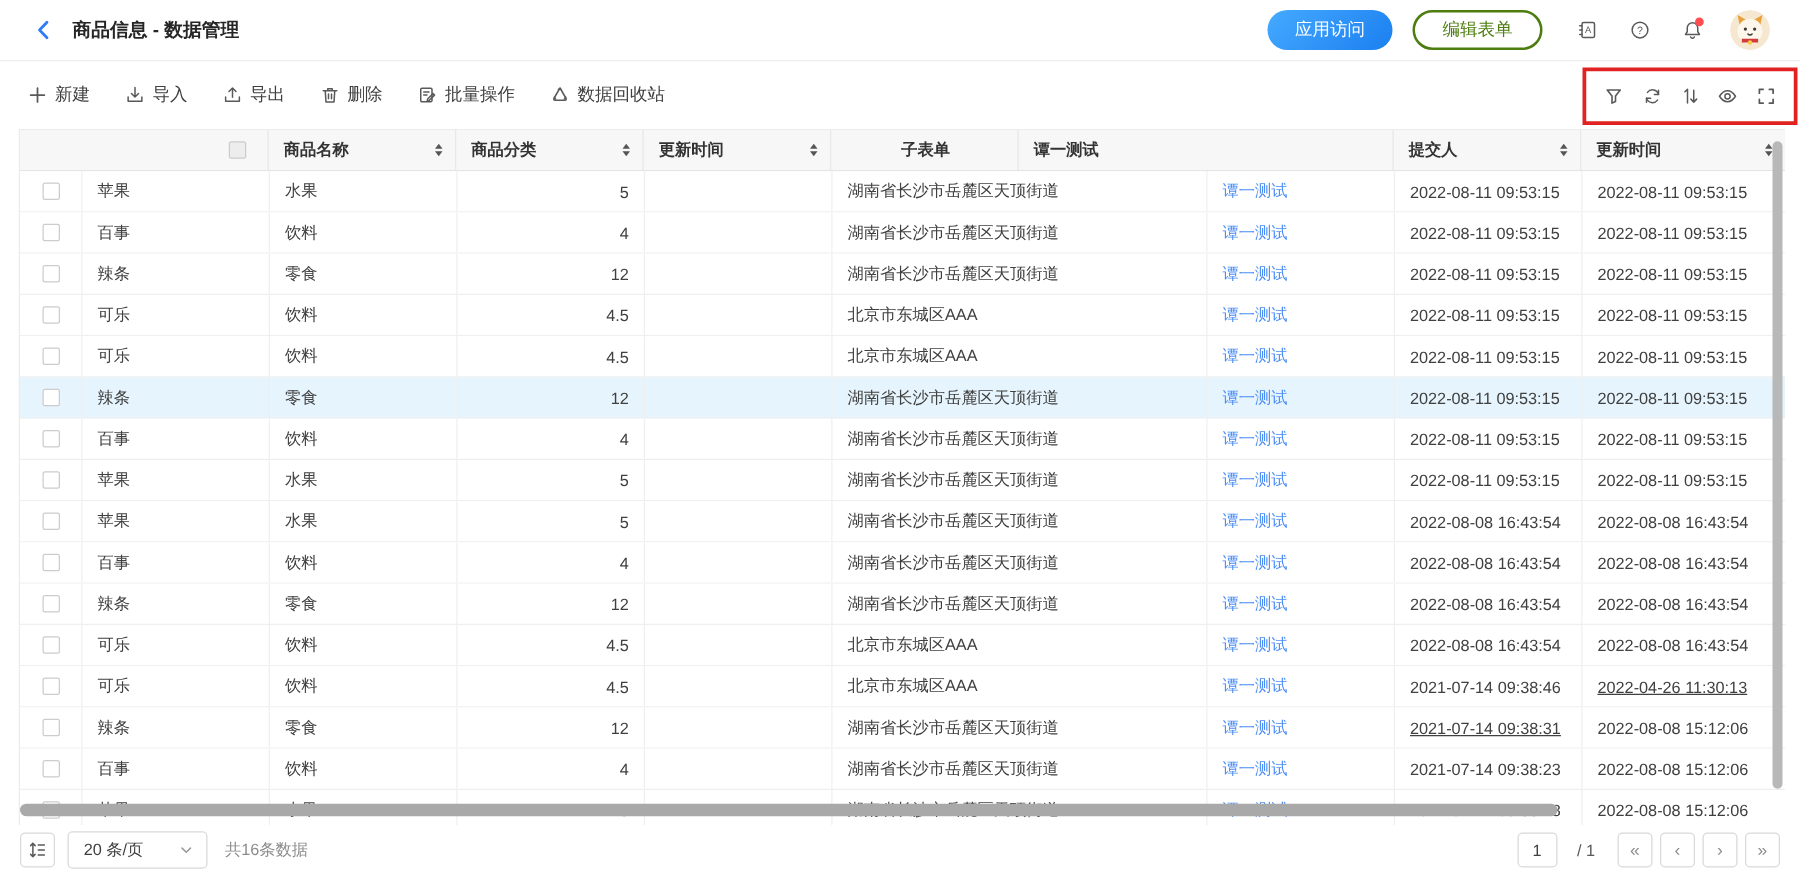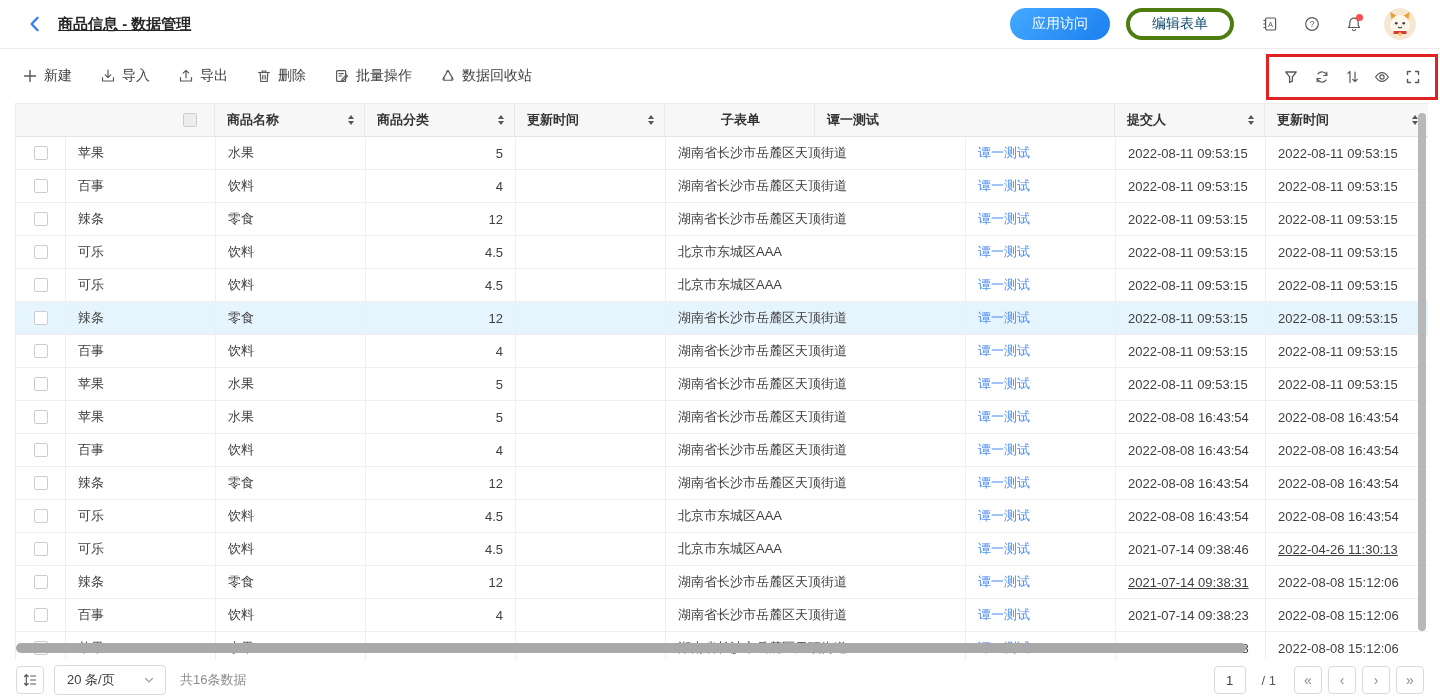--- a/index.html
+++ b/index.html
@@ -7,25 +7,25 @@
   body {
     width:1440px; height:700px; overflow:hidden; background:#fff;
     font-family:"Liberation Sans","DejaVu Sans",sans-serif; color:#404040;
   }
   .icon { display:inline-flex; align-items:center; justify-content:center; }
   .icon svg { display:block; }
 
   
   .topbar { height:49px; border-bottom:1px solid #ededed; display:flex; align-items:center; padding:0 24px 0 26px; }
   .back-btn { background:none; border:none; padding:0; margin-right:14px; color:#2f7cf6; cursor:pointer; display:flex; }
-  .page-title { font-size:15px; font-weight:600; color:#262626;text-decoration:underline; }
+  .page-title { font-size:15px; font-weight:600; color:#262626; }
   .topbar-spacer { flex:1; }
   .pill { height:32px; border-radius:16px; font-size:14px; padding:0 22px; cursor:pointer; }
   .pill-primary { border:none; color:#fff; background:linear-gradient(135deg,#45aaff,#1b7ff0); }
-  .pill-secondary { background:#fff; border:4px solid #4d7c0f; color:#0c4a6e; margin-left:16px; }
+  .pill-secondary { background:#fff; border:2px solid #4d7c0f; color:#4d7c0f; margin-left:16px; }
   .top-icons { display:flex; align-items:center; gap:26px; margin-left:28px; color:#595959; }
   .top-icon-btn { background:none; border:none; padding:0; color:#595959; cursor:pointer; position:relative; display:flex; }
   .bell-dot { position:absolute; top:-2px; right:-1px; width:7px; height:7px; border-radius:50%; background:#ff4d4f; }
   .avatar { width:32px; height:32px; border-radius:50%; overflow:hidden; margin-left:22px; cursor:pointer; flex:none; }
 
   
   .toolbar { height:54px; position:relative; display:flex; align-items:center; padding:0 16px 0 22px; }
   .tb-actions { display:flex; gap:28px; align-items:center; }
   .tb-action { display:flex; align-items:center; gap:6px; background:none; border:none; padding:0; font-size:14px; color:#404040; cursor:pointer; font-family:inherit; }
   .tb-action .icon { color:#595959; }

